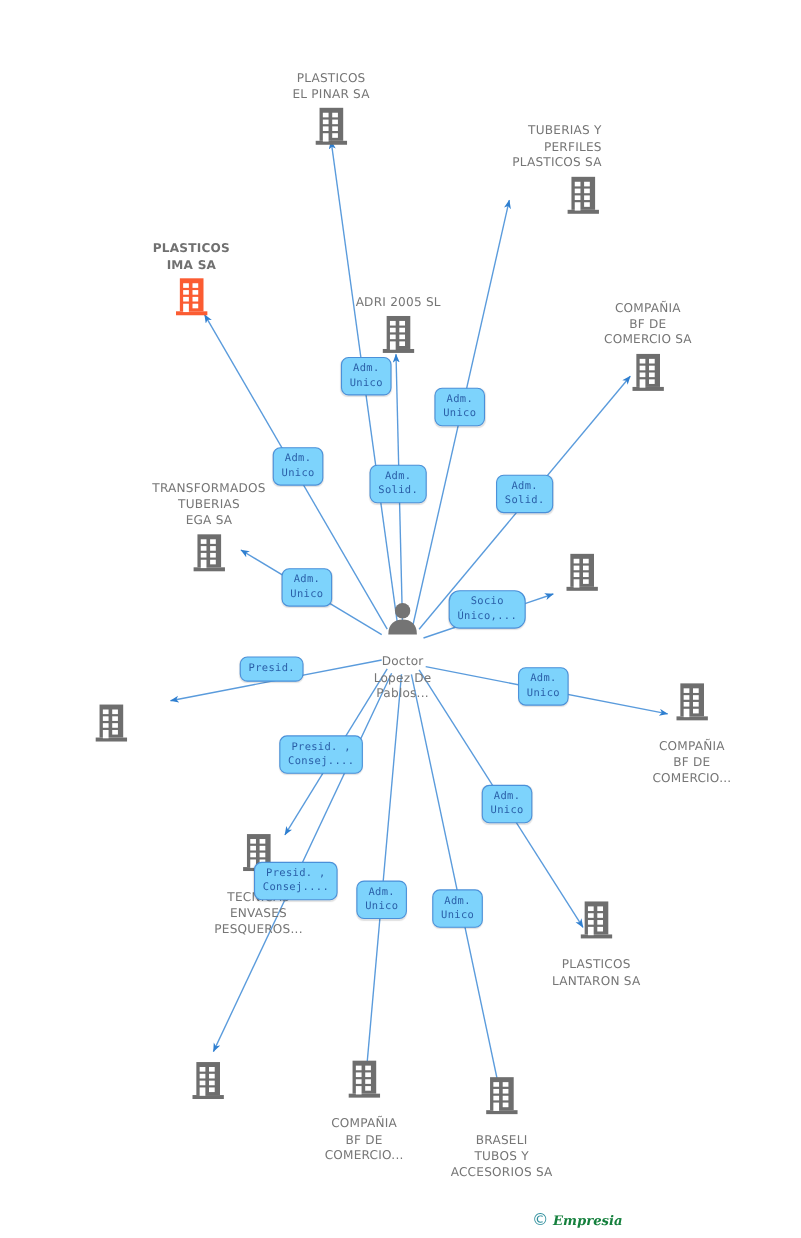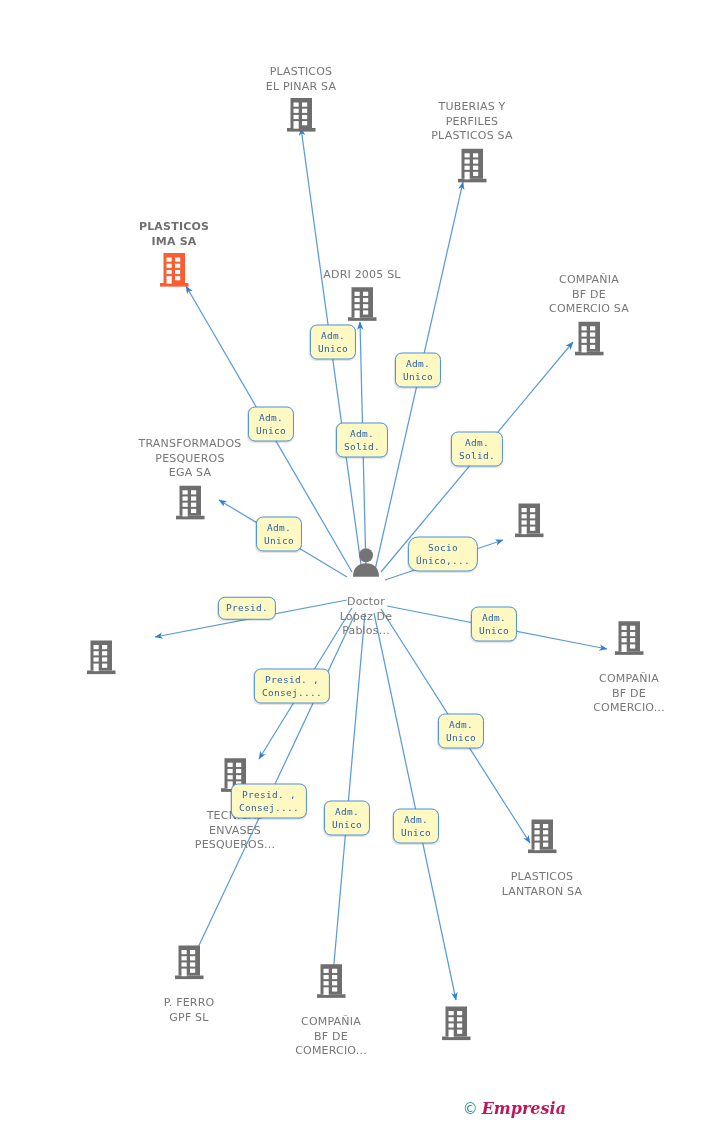--- a/index.html
+++ b/index.html
@@ -13,31 +13,31 @@
   .node{position:absolute;transform:translate(-50%,-50%);text-align:center;
         width:150px;pointer-events:none;}
   .node .icon{display:block;margin:0 auto;}
   .node .caption{display:block;color:#767676;font-size:11px;line-height:14.5px;
                  letter-spacing:.2px;white-space:pre-line;}
   .node.cap-above .caption{margin-bottom:2px;}
   .node.cap-below .caption{margin-top:11px;}
 
   
   .rolebox{position:absolute;transform:translate(-50%,-50%);
-           background:#fef9c3;border:1.4px solid #4a90d9;border-radius:7px;
+           background:#7dd3fc;border:1.4px solid #4a90d9;border-radius:7px;
            color:#2a5fa8;font-size:9.5px;line-height:12.5px;
            font-family:"DejaVu Sans Mono","Liberation Mono",monospace;
            padding:4px 7px;text-align:center;white-space:pre-line;
            box-shadow:0 1px 1px rgba(0,0,0,.12);letter-spacing:.3px;}
 
   
   #watermark{position:absolute;right:10px;bottom:8px;display:flex;
              align-items:center;gap:4px;}
   #watermark .c{color:#2f8f9d;font-size:15px;line-height:1;}
-  #watermark .brand{color:#be185d;font-size:16px;line-height:1;
+  #watermark .brand{color:#15803d;font-size:12px;line-height:1;
                     font-family:"DejaVu Serif","Liberation Serif",serif;
                     font-style:italic;font-weight:600;}
 </style>
 </head>
 <body>
 
 <div id="canvas">
 
   <svg id="edges" viewBox="0 0 728 1125" xmlns="http://www.w3.org/2000/svg">
     <defs>
@@ -75,21 +75,21 @@
       <rect x="7.5" y="7" width="5.2" height="4.2" fill="#fff"></rect>
             <rect x="16" y="7" width="5.2" height="4.2" fill="#fff"></rect>
             <rect x="7.5" y="13.2" width="5.2" height="4.2" fill="#fff"></rect>
             <rect x="16" y="13.2" width="5.2" height="4.2" fill="#fff"></rect>
             <rect x="7.5" y="19.4" width="5.2" height="4.2" fill="#fff"></rect>
             <rect x="16" y="19.4" width="5.2" height="4.2" fill="#fff"></rect>
             <rect x="7.5" y="25.6" width="5.2" height="7.6" fill="#fff"></rect>
             <rect x="16" y="25.6" width="5.2" height="4.2" fill="#fff"></rect>
     </svg></span>
       </div>
-      <div class="node cap-above" style="left: 472px; top: 144px;">
+      <div class="node cap-above" style="left: 472px; top: 156px; text-align: right;">
         <span class="caption">TUBERIAS Y
 PERFILES
 PLASTICOS SA</span>
         <span class="icon"><svg width="34" height="38" viewBox="0 0 30 38">
       <rect x="4.5" y="2.5" width="21.5" height="30" fill="#6e6e6e"></rect>
       <rect x="1" y="32.5" width="28.5" height="3.6" fill="#6e6e6e"></rect>
       <rect x="7.5" y="7" width="5.2" height="4.2" fill="#fff"></rect>
             <rect x="16" y="7" width="5.2" height="4.2" fill="#fff"></rect>
             <rect x="7.5" y="13.2" width="5.2" height="4.2" fill="#fff"></rect>
             <rect x="16" y="13.2" width="5.2" height="4.2" fill="#fff"></rect>
@@ -142,21 +142,21 @@
             <rect x="7.5" y="13.2" width="5.2" height="4.2" fill="#fff"></rect>
             <rect x="16" y="13.2" width="5.2" height="4.2" fill="#fff"></rect>
             <rect x="7.5" y="19.4" width="5.2" height="4.2" fill="#fff"></rect>
             <rect x="16" y="19.4" width="5.2" height="4.2" fill="#fff"></rect>
             <rect x="7.5" y="25.6" width="5.2" height="7.6" fill="#fff"></rect>
             <rect x="16" y="25.6" width="5.2" height="4.2" fill="#fff"></rect>
     </svg></span>
       </div>
       <div class="node cap-above" style="left: 190px; top: 481px;">
         <span class="caption">TRANSFORMADOS
-PESQUEROS
+TUBERIAS
 EGA SA</span>
         <span class="icon"><svg width="34" height="38" viewBox="0 0 30 38">
       <rect x="4.5" y="2.5" width="21.5" height="30" fill="#6e6e6e"></rect>
       <rect x="1" y="32.5" width="28.5" height="3.6" fill="#6e6e6e"></rect>
       <rect x="7.5" y="7" width="5.2" height="4.2" fill="#fff"></rect>
             <rect x="16" y="7" width="5.2" height="4.2" fill="#fff"></rect>
             <rect x="7.5" y="13.2" width="5.2" height="4.2" fill="#fff"></rect>
             <rect x="16" y="13.2" width="5.2" height="4.2" fill="#fff"></rect>
             <rect x="7.5" y="19.4" width="5.2" height="4.2" fill="#fff"></rect>
             <rect x="16" y="19.4" width="5.2" height="4.2" fill="#fff"></rect>
@@ -248,22 +248,20 @@
       <rect x="1" y="32.5" width="28.5" height="3.6" fill="#6e6e6e"></rect>
       <rect x="7.5" y="7" width="5.2" height="4.2" fill="#fff"></rect>
             <rect x="16" y="7" width="5.2" height="4.2" fill="#fff"></rect>
             <rect x="7.5" y="13.2" width="5.2" height="4.2" fill="#fff"></rect>
             <rect x="16" y="13.2" width="5.2" height="4.2" fill="#fff"></rect>
             <rect x="7.5" y="19.4" width="5.2" height="4.2" fill="#fff"></rect>
             <rect x="16" y="19.4" width="5.2" height="4.2" fill="#fff"></rect>
             <rect x="7.5" y="25.6" width="5.2" height="7.6" fill="#fff"></rect>
             <rect x="16" y="25.6" width="5.2" height="4.2" fill="#fff"></rect>
     </svg></span>
-        <span class="caption">P. FERRO
-GPF SL</span>
       </div>
       <div class="node cap-below" style="left: 331px; top: 1010px;">
         <span class="icon"><svg width="34" height="38" viewBox="0 0 30 38">
       <rect x="4.5" y="2.5" width="21.5" height="30" fill="#6e6e6e"></rect>
       <rect x="1" y="32.5" width="28.5" height="3.6" fill="#6e6e6e"></rect>
       <rect x="7.5" y="7" width="5.2" height="4.2" fill="#fff"></rect>
             <rect x="16" y="7" width="5.2" height="4.2" fill="#fff"></rect>
             <rect x="7.5" y="13.2" width="5.2" height="4.2" fill="#fff"></rect>
             <rect x="16" y="13.2" width="5.2" height="4.2" fill="#fff"></rect>
             <rect x="7.5" y="19.4" width="5.2" height="4.2" fill="#fff"></rect>
@@ -281,20 +279,23 @@
       <rect x="1" y="32.5" width="28.5" height="3.6" fill="#6e6e6e"></rect>
       <rect x="7.5" y="7" width="5.2" height="4.2" fill="#fff"></rect>
             <rect x="16" y="7" width="5.2" height="4.2" fill="#fff"></rect>
             <rect x="7.5" y="13.2" width="5.2" height="4.2" fill="#fff"></rect>
             <rect x="16" y="13.2" width="5.2" height="4.2" fill="#fff"></rect>
             <rect x="7.5" y="19.4" width="5.2" height="4.2" fill="#fff"></rect>
             <rect x="16" y="19.4" width="5.2" height="4.2" fill="#fff"></rect>
             <rect x="7.5" y="25.6" width="5.2" height="7.6" fill="#fff"></rect>
             <rect x="16" y="25.6" width="5.2" height="4.2" fill="#fff"></rect>
     </svg></span>
+        <span class="caption">BRASELI
+TUBOS Y
+ACCESORIOS SA</span>
       </div>
     </div>
 
   <div class="node cap-below" id="center-node" style="left:366px;top:592px;">
     <span class="icon">
       <svg width="34" height="34" viewBox="0 0 34 34">
         <circle cx="17" cy="9.5" r="7" fill="#747474"></circle>
         <path d="M4,31 C4,21.5 9.8,17.5 17,17.5 C24.2,17.5 30,21.5 30,31 Z" fill="#747474"></path>
       </svg>
     </span>

